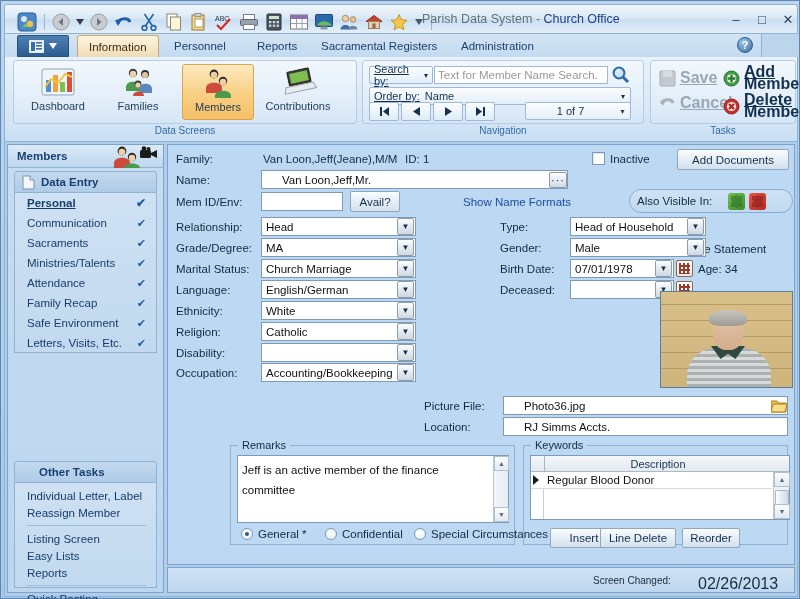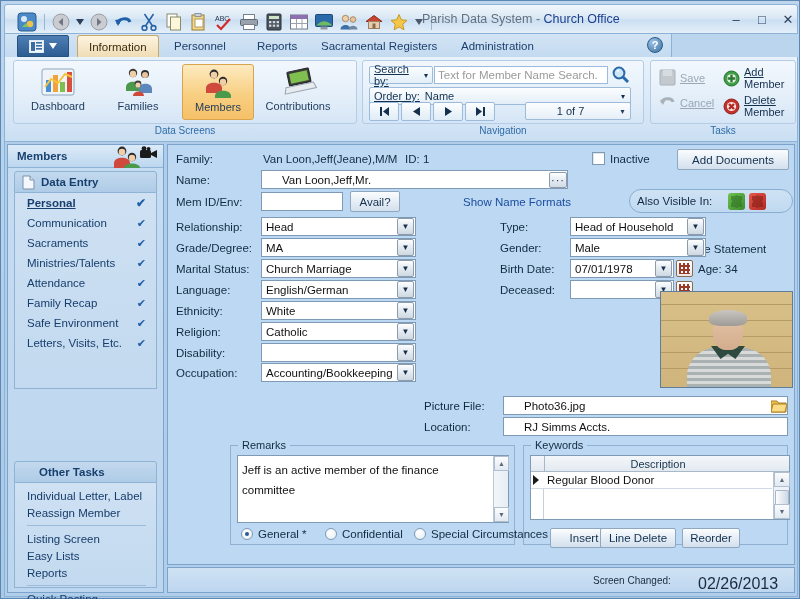--- a/index.html
+++ b/index.html
@@ -44,21 +44,21 @@
 
   
   #qat { position: absolute; left: 10px; top: 4px; height: 26px; display: flex; align-items: center; }
   .qi { width: 24px; height: 24px; margin-right: 1px; position: relative; cursor: default; }
   .qsep { width: 1px; height: 16px; background: #9db6cf; margin: 0 4px; }
   .ico { position: absolute; left: 50%; top: 50%; transform: translate(-50%,-50%); }
 
   
   #menurow {
     position: absolute; left: 3px; top: 33px;
-    width: 668px; height: 23px;
+    width: 758px; height: 23px;
     background: linear-gradient(180deg,#d3e4f4 0%,#c3daf0 100%);
     border-left: 1px solid #8cb2d6; border-right: 1px solid #8cb2d6;
   }
   #appmenu {
     position: absolute; left: 12px; top: 1px; width: 52px; height: 22px;
     background: linear-gradient(180deg,#4d7fb5 0%,#2d5c91 100%);
     border: 1px solid #27527f; border-radius: 2px 2px 0 0;
     display: flex; align-items: center; justify-content: center;
   }
   .mtab {
@@ -140,21 +140,21 @@
   }
   .navbtn {
     position: absolute; width: 30px; height: 19px; top: 41px;
     background: linear-gradient(180deg,#fbfdfe 0%,#dfecf7 100%);
     border: 1px solid #9cbada; border-radius: 2px;
     display: flex; align-items: center; justify-content: center;
     font-size: 9px; color: #14304d; cursor: default;
   }
   .taskbtn {
     position: absolute; display: flex; align-items: center; cursor: default;
-    font-size: 11px; white-space: nowrap;
+    font-size: 16px; white-space: nowrap; font-weight: bold;
   }
   .taskbtn.dis { color: #9aa7b4; }
   .taskbtn .tlbl { color: #13304f; }
   .sqicon { width: 17px; height: 17px; margin-right: 4px; position: relative; flex: none; }
 
   
   #content {
     position: absolute; left: 3px; top: 141px;
     width: 794px; height: 455px;
     background: #b0cde9;
@@ -182,21 +182,21 @@
     position: absolute; left: 6px; width: 143px; height: 22px;
     background: linear-gradient(180deg,#c3d9ee 0%,#aecbe7 100%);
     border: 1px solid #8fb3d4; border-radius: 3px 3px 0 0;
     display: flex; align-items: center;
   }
   .sbSection .st { color: #18406f; font-size: 11.5px; font-weight: bold; margin-left: 6px; }
   #sbDataEntry { top: 26px; }
   #sbOtherTasks { top: 316px; }
 
   #sbList {
-    position: absolute; left: 6px; top: 48px; width: 143px; height: 196px;
+    position: absolute; left: 6px; top: 48px; width: 143px; height: 160px;
     background: linear-gradient(180deg,#cfe1f3 0%,#c2d9ef 100%);
     border: 1px solid #8fb3d4; border-top: none;
   }
   .sbItem {
     position: relative; height: 20px; display: flex; align-items: center;
     padding-left: 12px; cursor: default;
   }
   .sbItem .txt { color: #173e6d; font-size: 11.5px; }
   .sbItem.cur .txt { font-weight: bold; text-decoration: underline; }
   .sbItem .chk {

